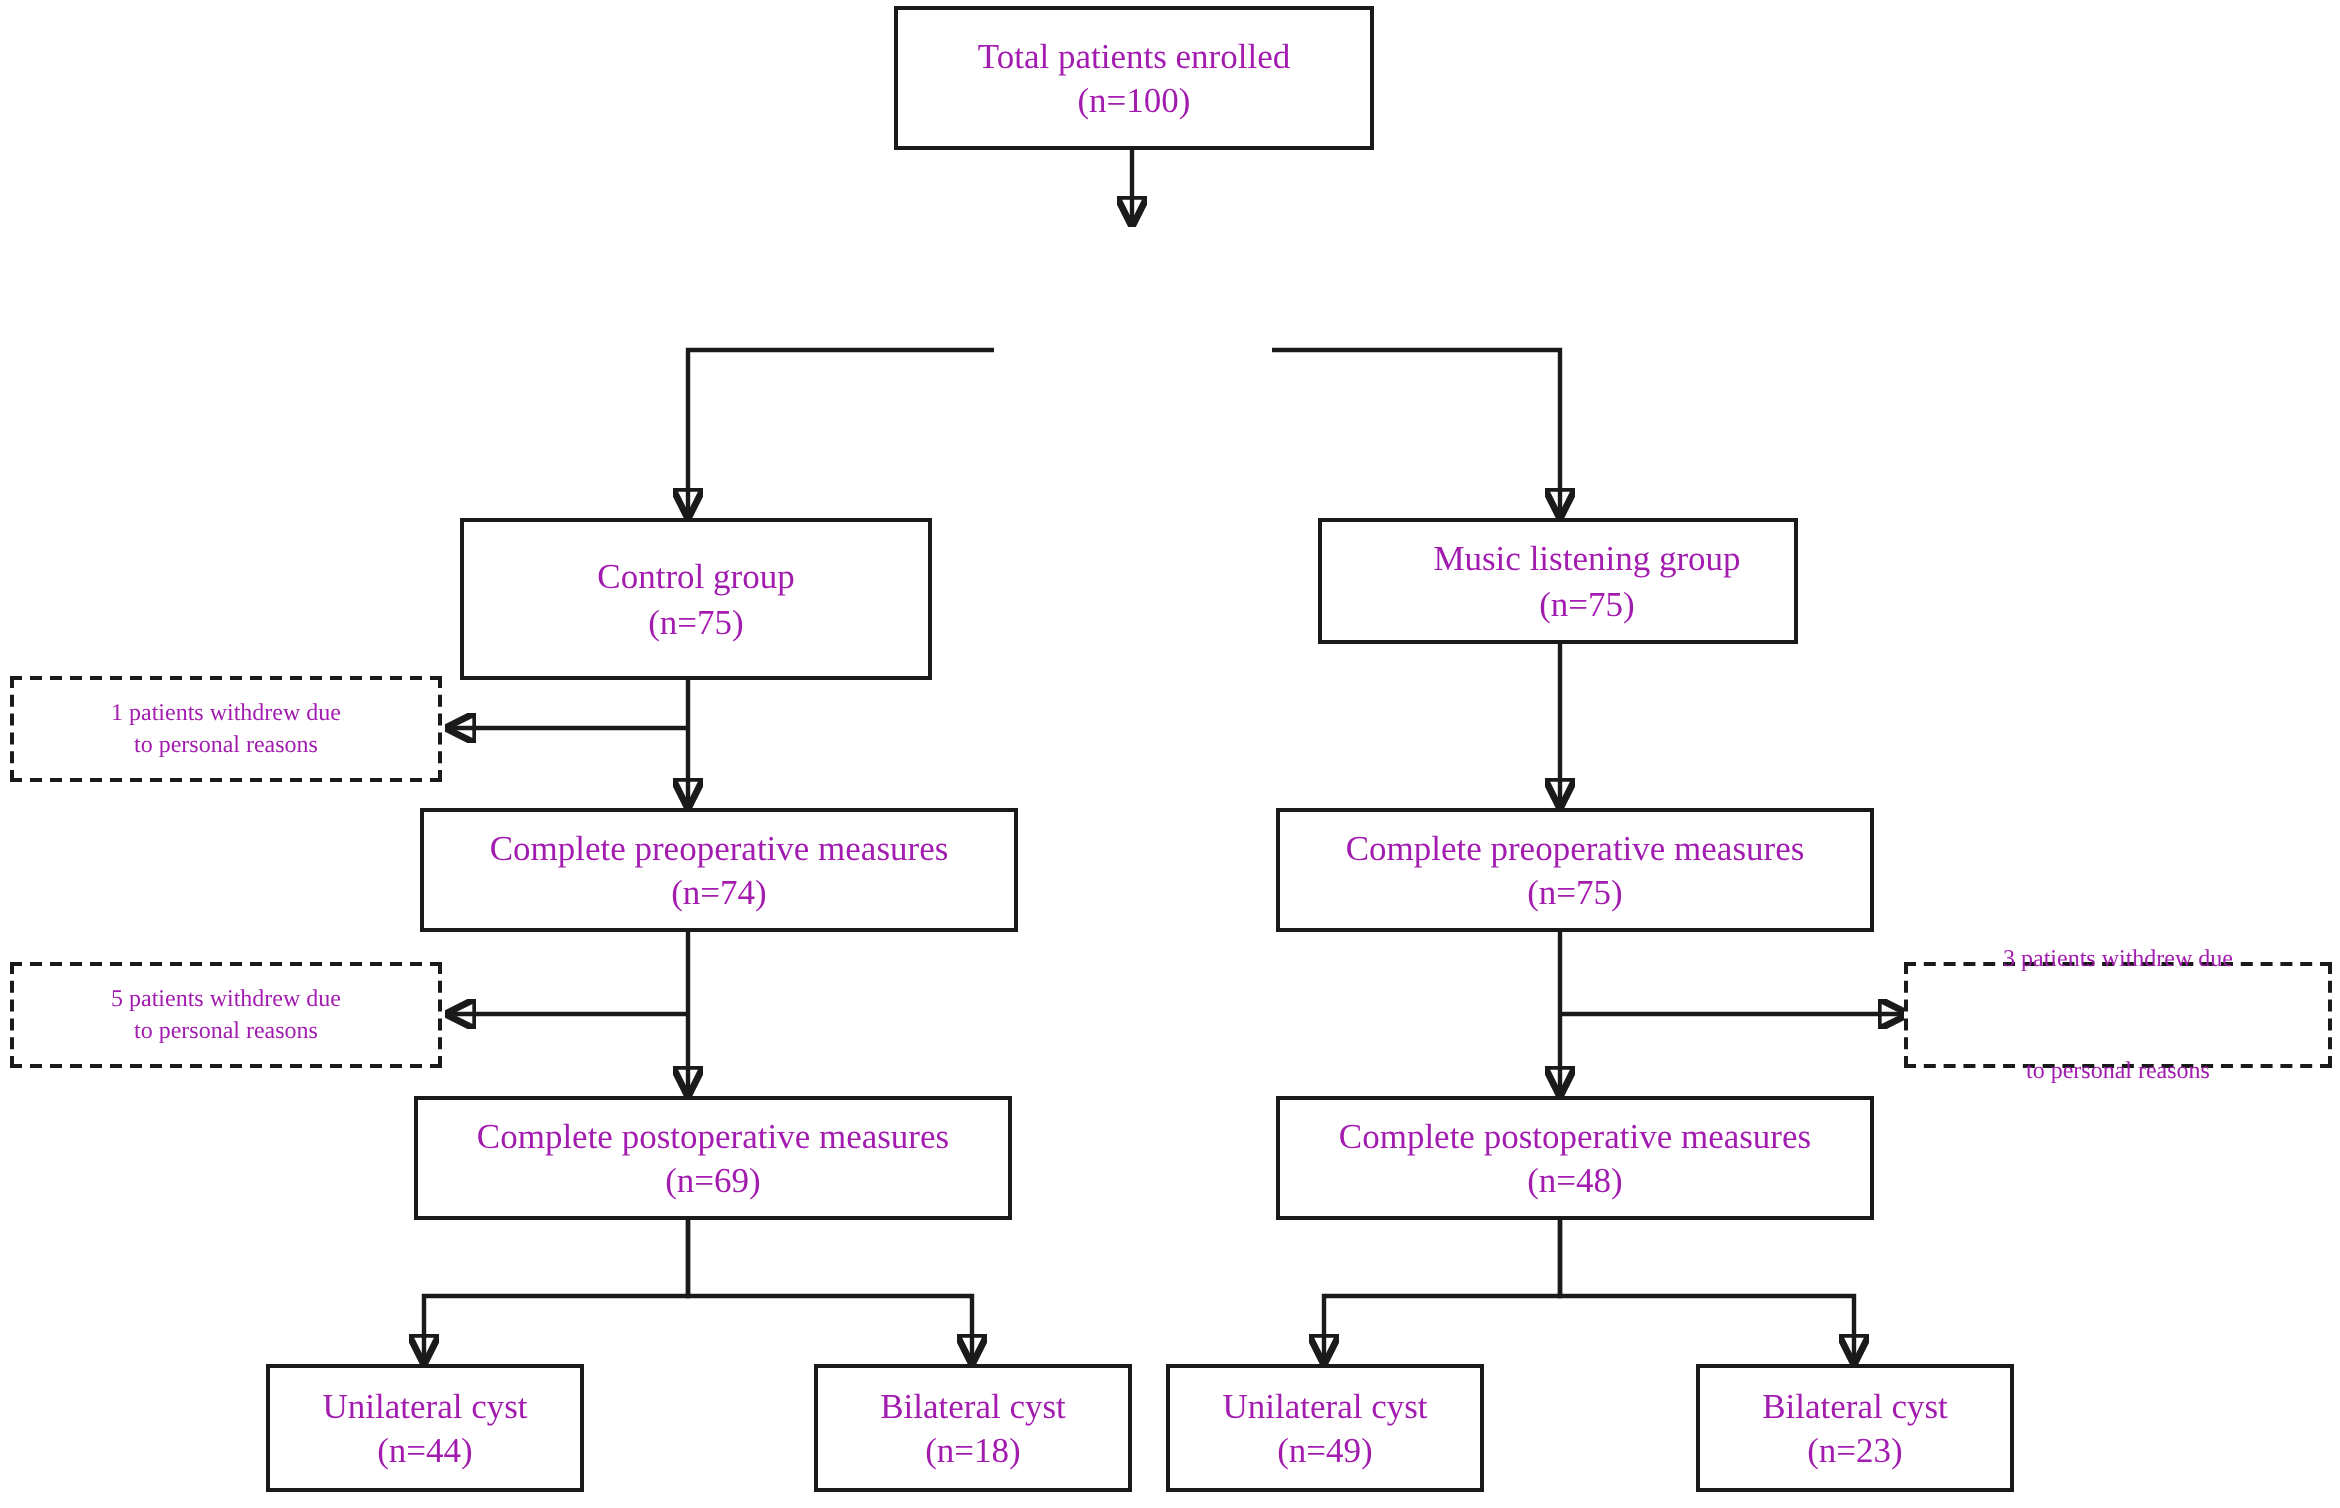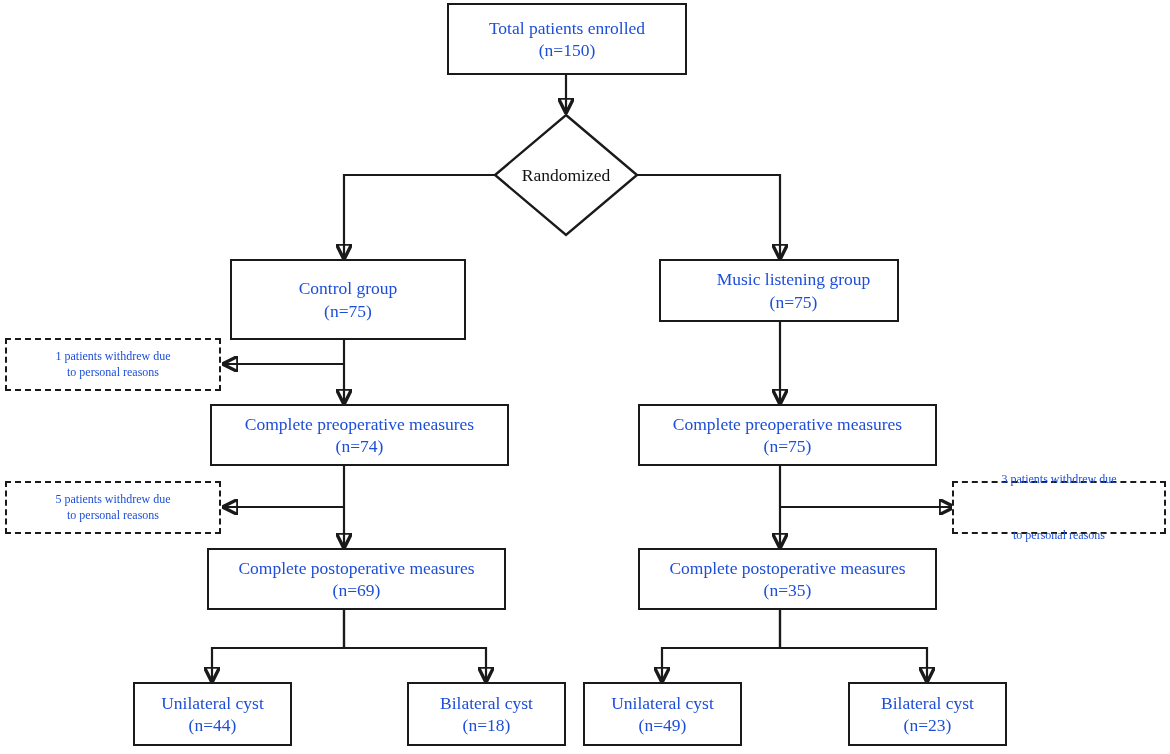--- a/index.html
+++ b/index.html
@@ -24,21 +24,21 @@
     border: 2px solid #1a1a1a;
     background: #ffffff;
     display: flex;
     flex-direction: column;
     align-items: center;
     justify-content: center;
     text-align: center;
     font-size: 17.5px;
     line-height: 1.28;
     font-weight: 400;
-    color: #1d4ed8;
+    color: #a21caf;
   }
   .node .l1 { display: block; white-space: nowrap; }
   .node .l2 { display: block; white-space: nowrap; }
   .node.dashed {
     border: 2px dashed #1a1a1a;
     font-size: 12px;
     line-height: 1.3;
     padding: 2px 4px;
   }
   .node.dashed .l1, .node.dashed .l2 { white-space: nowrap; }
@@ -105,29 +105,23 @@
 
     <path d="M 344 610 L 344 648 L 212 648 L 212 681" marker-end="url(#arrow)"></path>
     <path d="M 344 610 L 344 648 L 486 648 L 486 681" marker-end="url(#arrow)"></path>
 
     <path d="M 780 610 L 780 648 L 662 648 L 662 681" marker-end="url(#arrow)"></path>
     <path d="M 780 610 L 780 648 L 927 648 L 927 681" marker-end="url(#arrow)"></path>
   </svg>
 
   <div class="node" style="left:447px; top:3px; width:240px; height:72px;">
     <span class="l1">Total patients enrolled</span>
-    <span class="l2">(n=150)</span>
+    <span class="l2">(n=100)</span>
   </div>
 
-  <div class="diamond-wrap" style="left:493px; top:113px; width:146px; height:124px;">
-    <svg class="diamond-shape" viewBox="0 0 146 124" preserveAspectRatio="none">
-      <polygon points="73,2 144,62 73,122 2,62" fill="#ffffff" stroke="#1a1a1a" stroke-width="2.4"></polygon>
-    </svg>
-    <div class="diamond-label">Randomized</div>
-  </div>
 
   <div class="node" style="left:230px; top:259px; width:236px; height:81px;">
     <span class="l1">Control group</span>
     <span class="l2">(n=75)</span>
   </div>
 
   <div class="node" style="left:659px; top:259px; width:240px; height:63px;padding-left:29px;">
     <span class="l1">Music listening group</span>
     <span class="l2">(n=75)</span>
   </div>
@@ -157,21 +151,21 @@
     <span class="l2">to personal reasons</span>
   </div>
 
   <div class="node" style="left:207px; top:548px; width:299px; height:62px;">
     <span class="l1">Complete postoperative measures</span>
     <span class="l2">(n=69)</span>
   </div>
 
   <div class="node" style="left:638px; top:548px; width:299px; height:62px;">
     <span class="l1">Complete postoperative measures</span>
-    <span class="l2">(n=35)</span>
+    <span class="l2">(n=48)</span>
   </div>
 
   <div class="node" style="left:133px; top:682px; width:159px; height:64px;">
     <span class="l1">Unilateral cyst</span>
     <span class="l2">(n=44)</span>
   </div>
 
   <div class="node" style="left:407px; top:682px; width:159px; height:64px;">
     <span class="l1">Bilateral cyst</span>
     <span class="l2">(n=18)</span>

